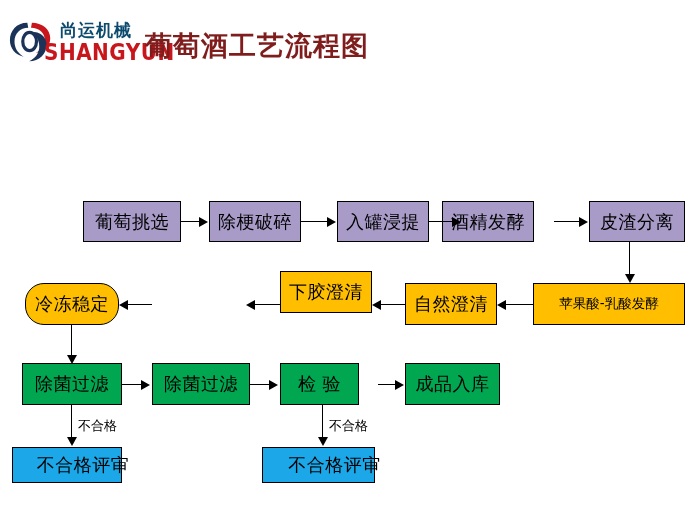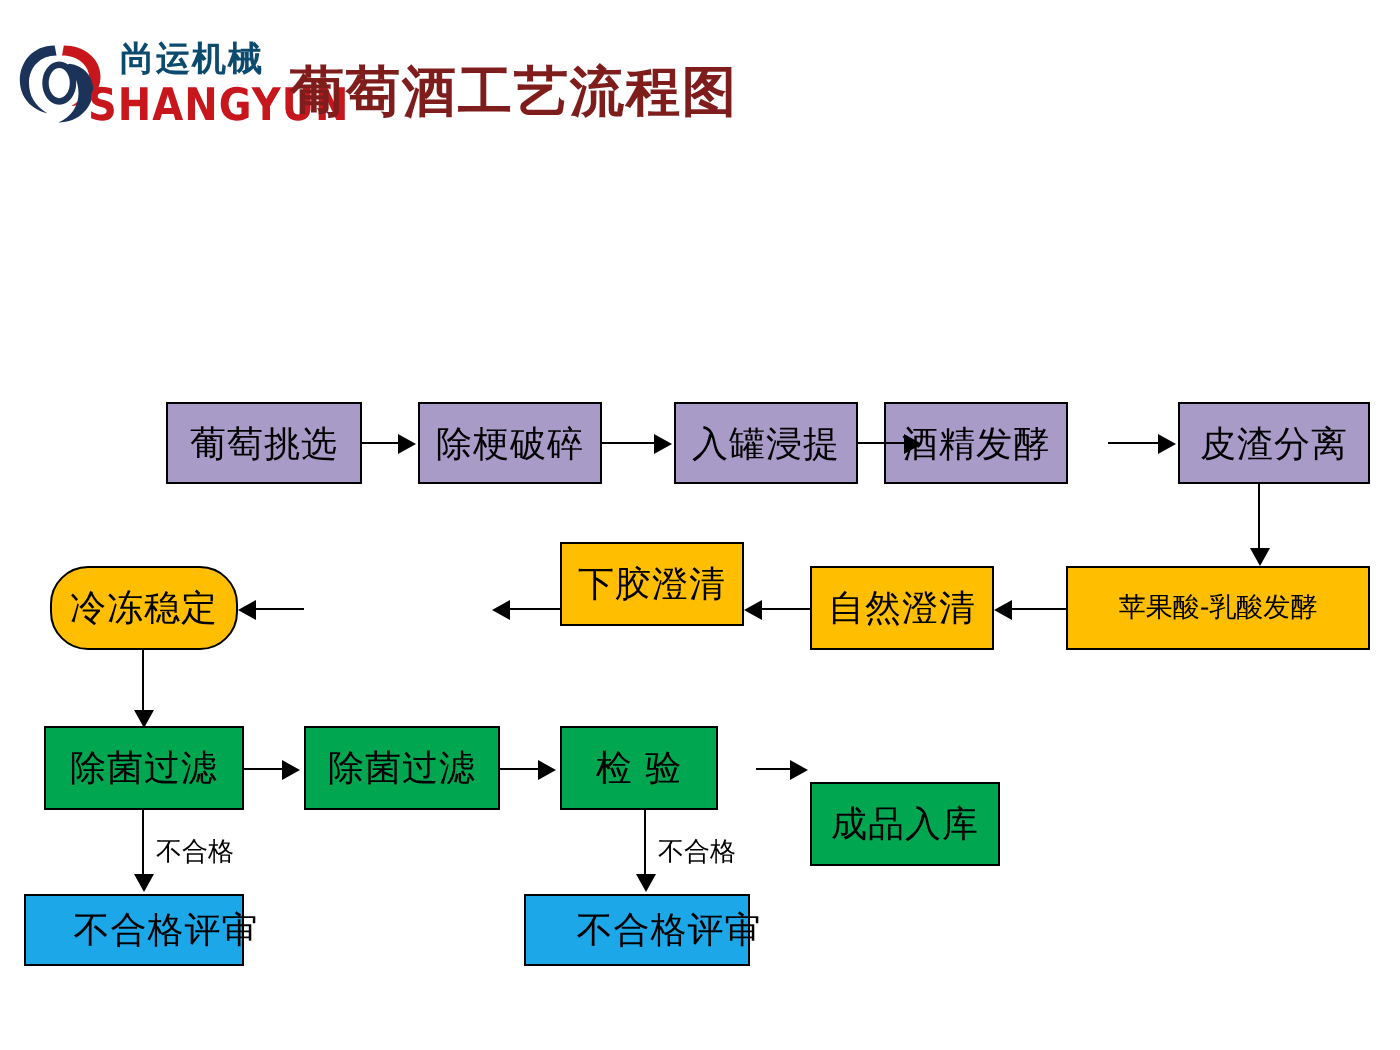--- a/index.html
+++ b/index.html
@@ -140,21 +140,21 @@
   </div>
 
   <div class="conn">
     <div class="line-v" style="left:71px;top:325px;height:34px;"></div>
     <div class="arrow down" style="left:67px;top:355px;"></div>
   </div>
 
   <div class="node green" style="left:22px;top:363px;width:100px;height:42px;">除菌过滤</div>
   <div class="node green" style="left:152px;top:363px;width:98px;height:42px;">除菌过滤</div>
   <div class="node green" style="left:280px;top:363px;width:79px;height:42px;">检  验</div>
-  <div class="node green" style="left:405px;top:363px;width:95px;height:42px;margin-top:28px;">成品入库</div>
+  <div class="node green" style="left:405px;top:363px;width:95px;height:42px;">成品入库</div>
 
   <div class="conn">
     <div class="line-h" style="left:122px;top:384px;width:21px;"></div>
     <div class="arrow right" style="left:141px;top:380px;"></div>
   </div>
   <div class="conn">
     <div class="line-h" style="left:250px;top:384px;width:21px;"></div>
     <div class="arrow right" style="left:269px;top:380px;"></div>
   </div>
   <div class="conn">

